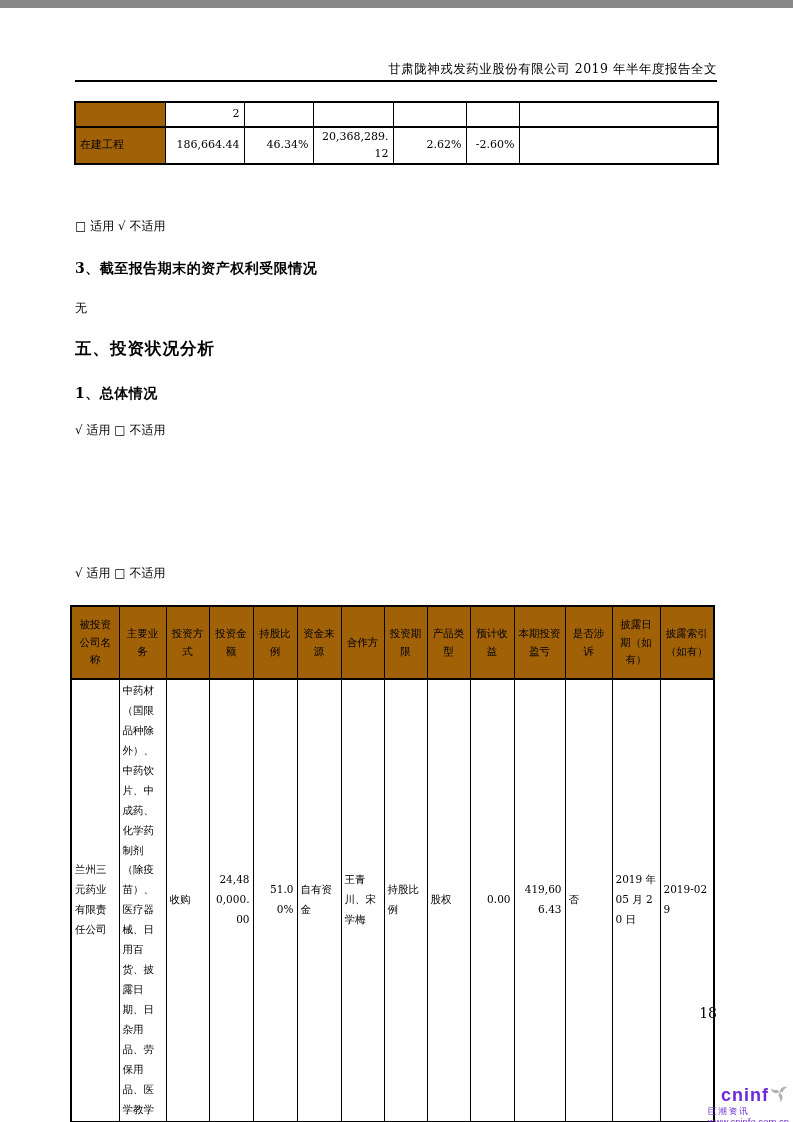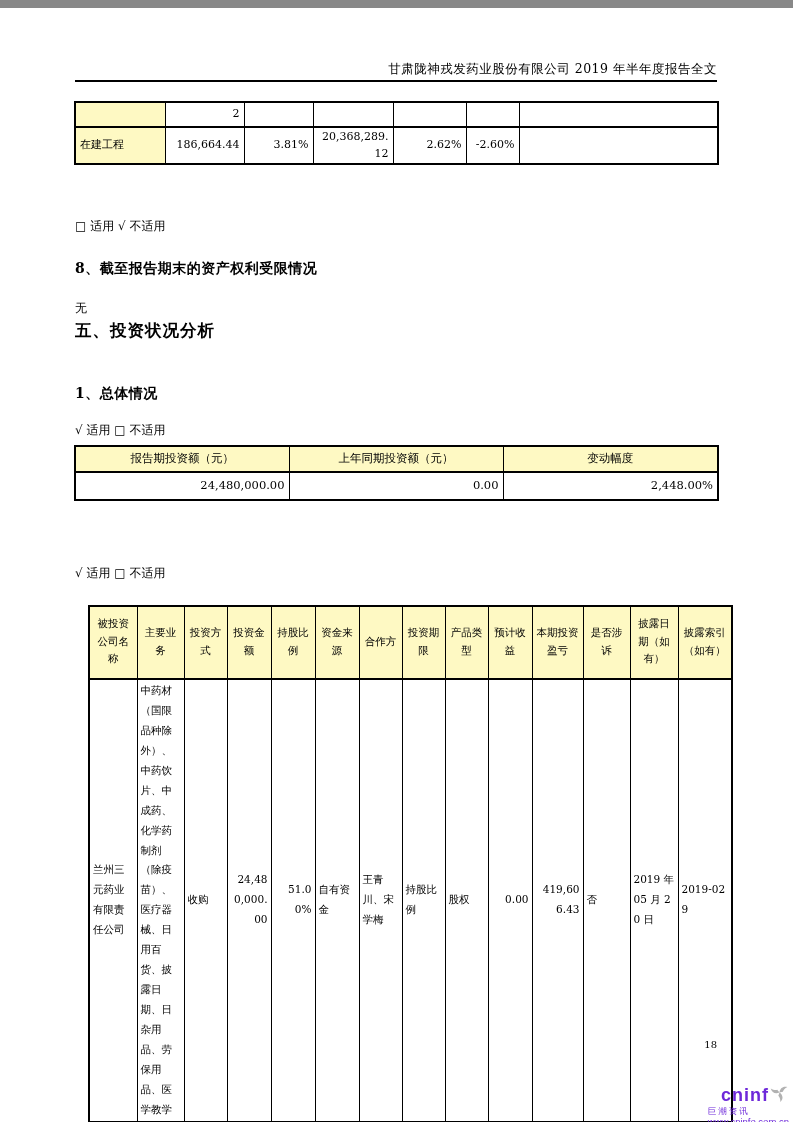--- a/index.html
+++ b/index.html
@@ -12,21 +12,21 @@
   .hdr-title { position:absolute; top:53px; left:75px; width:642px;
     text-align:right; font-size:12.5px; letter-spacing:0.5px; }
   .hdr-rule { position:absolute; top:72px; left:75px; width:642px; height:2px; background:#000; }
 
   
   table.tbl { border-collapse:collapse; table-layout:fixed; position:absolute;
     border:2px solid #000; }
   .tbl td { border:1px solid #000; font-size:11px; line-height:1.5;
     padding:1px 4px; overflow:hidden; vertical-align:middle; word-break:break-all; }
   .tbl tr + tr td { border-top-width:2px; }
-  td.gray { background:#fef9c3;font-family:Liberation Mono, monospace; }
+  td.gray { background:#a16207; }
   td.ctr  { text-align:center; }
   td.num  { text-align:right; }
 
   
   .top-table { left:74px; top:93px; width:643px; }
   .top-table .r1 td { height:21px; }
   .top-table .r2 td { height:26px; }
 
   
   .h2 { position:absolute; left:75px; font-size:14px; font-weight:bold; letter-spacing:0.5px; }
@@ -34,27 +34,27 @@
   .note { position:absolute; left:75px; font-size:12px; }
   .plain { position:absolute; left:75px; font-size:12px; }
   .unit { position:absolute; top:577px; left:75px; width:642px; text-align:right; font-size:12px; }
 
   
   .overall-table { left:74px; top:437px; width:643px; }
   .overall-table .hrow td { height:22px; font-size:11.5px; }
   .overall-table .drow td { height:24px; font-size:11.5px; }
 
   
-  .equity-table { left:88px; top:597px; width:643px;border-radius:32px; }
+  .equity-table { left:70px; top:597px; width:643px;border-radius:32px; }
   .equity-table td { font-size:10.5px; padding:1px 3px; line-height:1.9; }
   .equity-table .hrow td { height:69px; line-height:1.7; }
   .equity-table .drow td { height:353px; }
 
   
-  .pagenum { position:absolute; top:1031px; left:75px; width:642px; text-align:right; font-size:10px; }
+  .pagenum { position:absolute; top:997px; left:75px; width:642px; text-align:right; font-size:14px; }
   .logo { position:absolute; top:1075px; right:4px; text-align:left;
     color:#6d28d9; font-family:"Liberation Sans","DejaVu Sans",sans-serif; }
   .logo-top { display:flex; align-items:center; justify-content:flex-end; gap:1px; }
   .logo-brand { font-size:18px; font-weight:bold; letter-spacing:1px; line-height:1; }
   .logo-cn { font-size:8.5px; letter-spacing:2px; margin:0 20px 0 0; line-height:1.2; }
   .logo-url { font-size:9.5px; line-height:1.2; }
 </style>
 </head>
 <body>
 
@@ -79,58 +79,39 @@
       <td class="num">2</td>
       <td></td>
       <td></td>
       <td></td>
       <td></td>
       <td></td>
     </tr>
     <tr class="r2">
       <td class="gray">在建工程</td>
       <td class="num">186,664.44</td>
-      <td class="num">3.81%</td>
+      <td class="num">46.34%</td>
       <td class="num">20,368,289.12</td>
       <td class="num">2.62%</td>
       <td class="num">-2.60%</td>
       <td></td>
     </tr>
   </tbody>
     </table>
 
   <div class="note" style="top:210px">□ 适用 √ 不适用</div>
 
-  <div class="h2" style="top:252px">8、截至报告期末的资产权利受限情况</div>
+  <div class="h2" style="top:252px">3、截至报告期末的资产权利受限情况</div>
   <div class="plain" style="top:292px">无</div>
 
-  <div class="h1" style="top:312px">五、投资状况分析</div>
+  <div class="h1" style="top:330px">五、投资状况分析</div>
 
   <div class="h2" style="top:377px">1、总体情况</div>
   <div class="note" style="top:414px">√ 适用 □ 不适用</div>
 
-  <table class="tbl overall-table">
-    <colgroup>
-        <col style="width:214px">
-        <col style="width:214px">
-        <col style="width:215px">
-      </colgroup>
-    <tbody>
-        <tr class="hrow">
-      <td class="gray ctr">报告期投资额（元）</td>
-      <td class="gray ctr">上年同期投资额（元）</td>
-      <td class="gray ctr">变动幅度</td>
-    </tr>
-    <tr class="drow">
-      <td class="num">24,480,000.00</td>
-      <td class="num">0.00</td>
-      <td class="num">2,448.00%</td>
-    </tr>
-  </tbody>
-    </table>
 
   <div class="note" style="top:557px">√ 适用 □ 不适用</div>
 
   <table class="tbl equity-table">
     <colgroup>
       <col style="width:48px">
         <col style="width:47px">
         <col style="width:43px">
         <col style="width:44px">
       <col style="width:44px">

